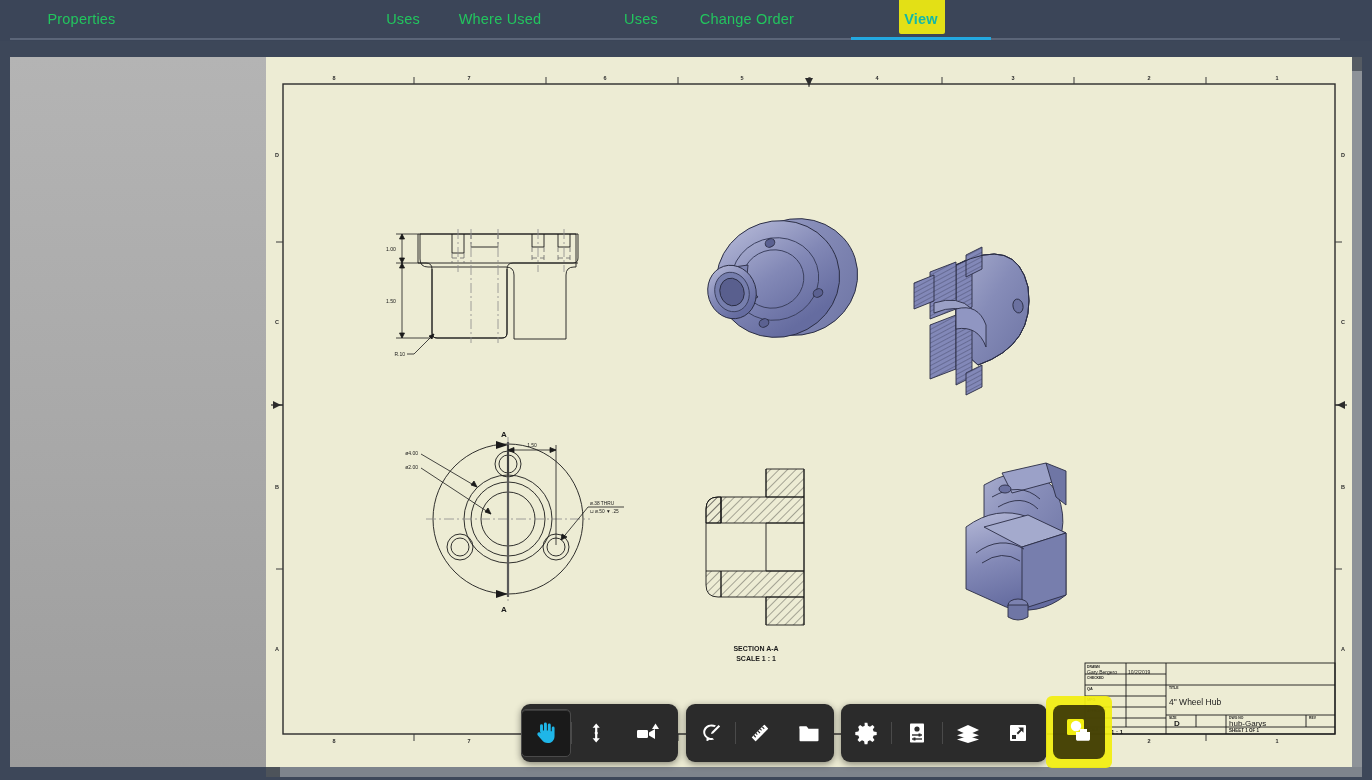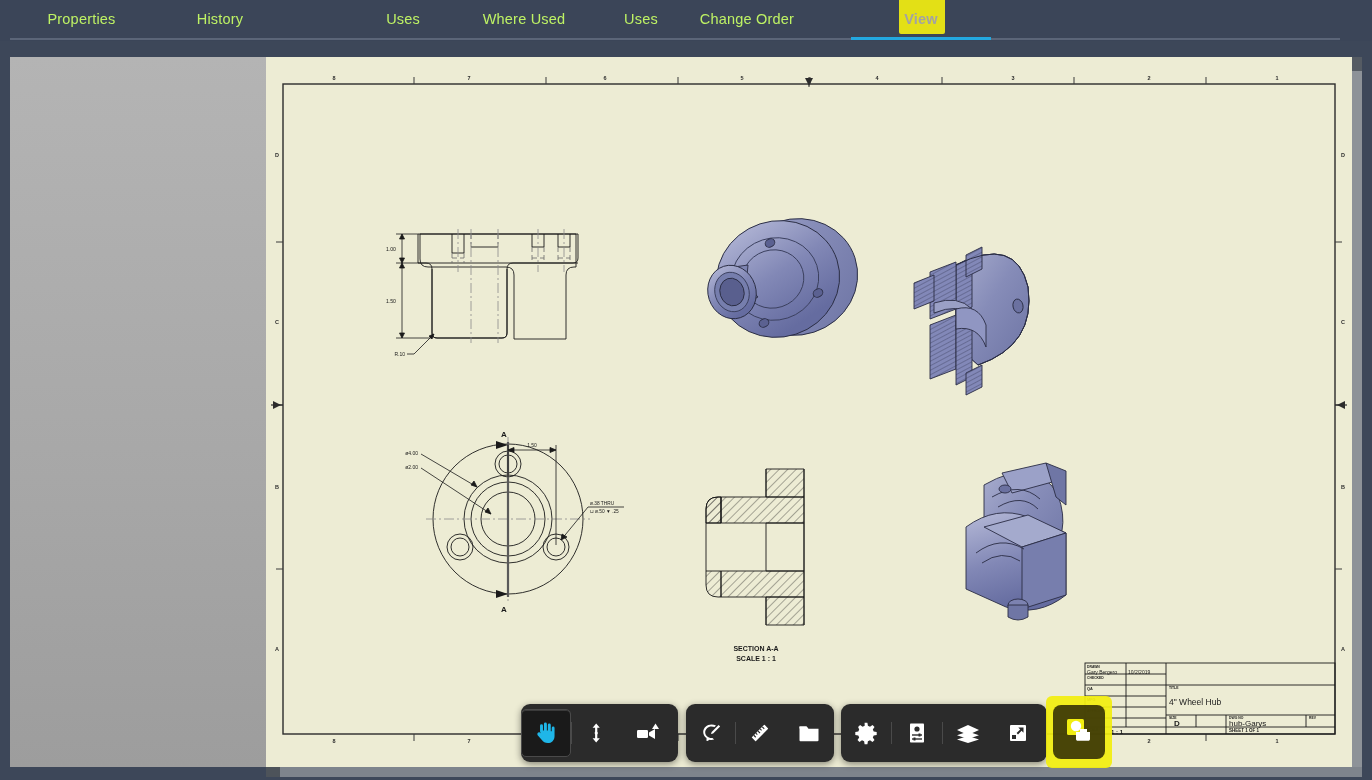--- a/index.html
+++ b/index.html
@@ -17,21 +17,21 @@
     background: #3b4558;
   }
   #tabbar-inner {
     position: absolute; left: 0; top: 0;
     width: 1372px; height: 38px;
     display: flex; align-items: center;
   }
   .tab {
     position: absolute; top: 0; height: 38px;
     display: flex; align-items: center; justify-content: center;
-    color: #bef264;
+    color: #22c55e;
     font-size: 14.5px;
     letter-spacing: .2px;
     cursor: pointer;
     white-space: nowrap;
   }
   .tab.active { color: #ffffff; font-weight: bold; }
   #tab-underline-track {
     position: absolute; left: 10px; top: 38px;
     width: 1330px; height: 2px;
     background: #5b6578;
@@ -42,21 +42,21 @@
   }
   .tab-highlight {
     position: absolute;
     background: #f2ee10;
     opacity: .92;
     border-radius: 2px;
     z-index: 1;
   }
   .tab-hl-text {
     position: relative; z-index: 2;
-    color: #a3a3a3;
+    color: #14b8a6;
     font-weight: bold;
   }
 
   
   #content {
     position: absolute; left: 0; top: 41px;
     width: 1372px; height: 739px;
     background: #3d4759;
   }
   #left-panel {
@@ -164,27 +164,24 @@
   .icon-white { fill: #ffffff; }
 </style>
 </head>
 <body>
 
 <div id="tabbar">
   <div id="tabbar-inner">
     <div class="tab" style="left:20px;  width:123px;">
         <span>Properties</span>
       </div>
-    <div class="tab" style="left:160px; width:120px;">
-        <span>History</span>
-      </div>
     <div class="tab" style="left:300px; width:120px;justify-content:flex-end;">
         <span>Uses</span>
       </div>
-    <div class="tab" style="left:464px; width:120px;">
+    <div class="tab" style="left:440px; width:120px;">
         <span>Where Used</span>
       </div>
     <div class="tab" style="left:581px; width:120px;">
         <span>Uses</span>
       </div>
     <div class="tab" style="left:687px; width:120px;">
         <span>Change Order</span>
       </div>
     <div class="tab active" style="left:861px; width:120px;">
       <div class="tab-highlight" style="left:38px; top:-2px; width:46px; height:36px;"></div>

